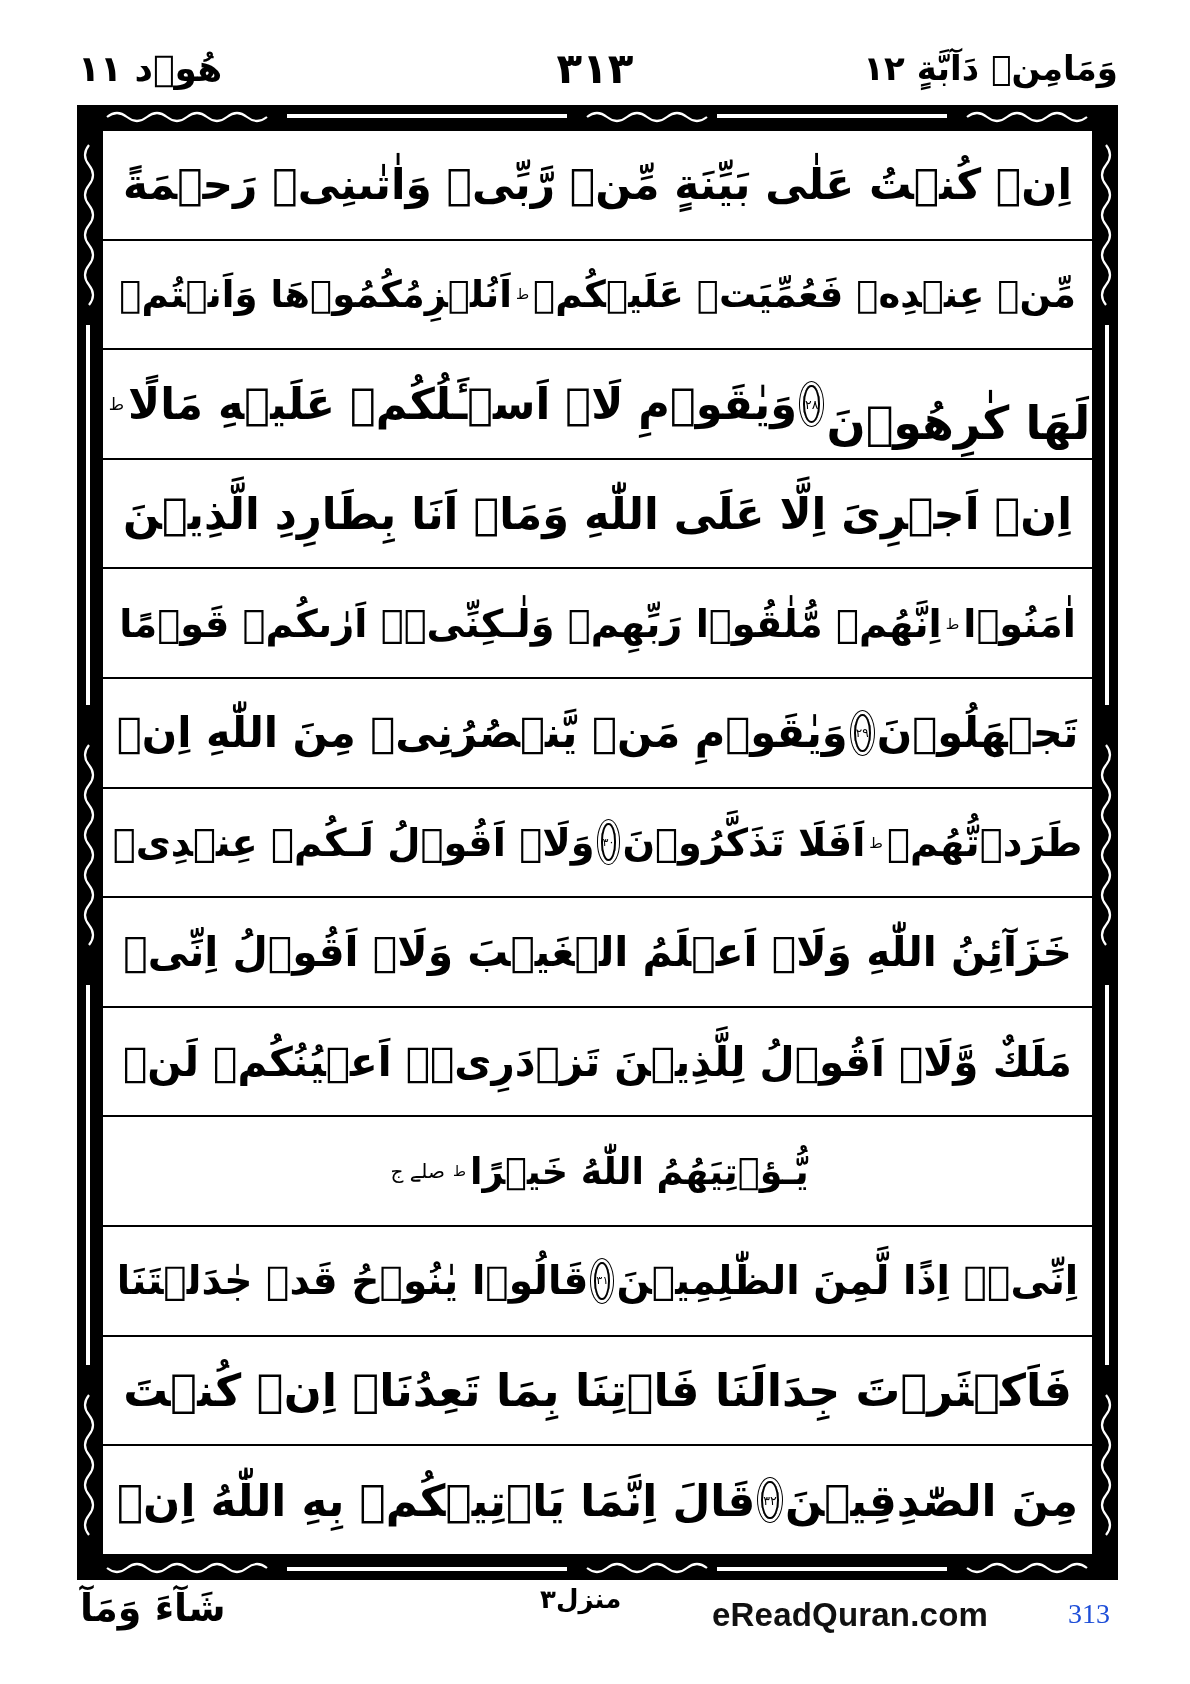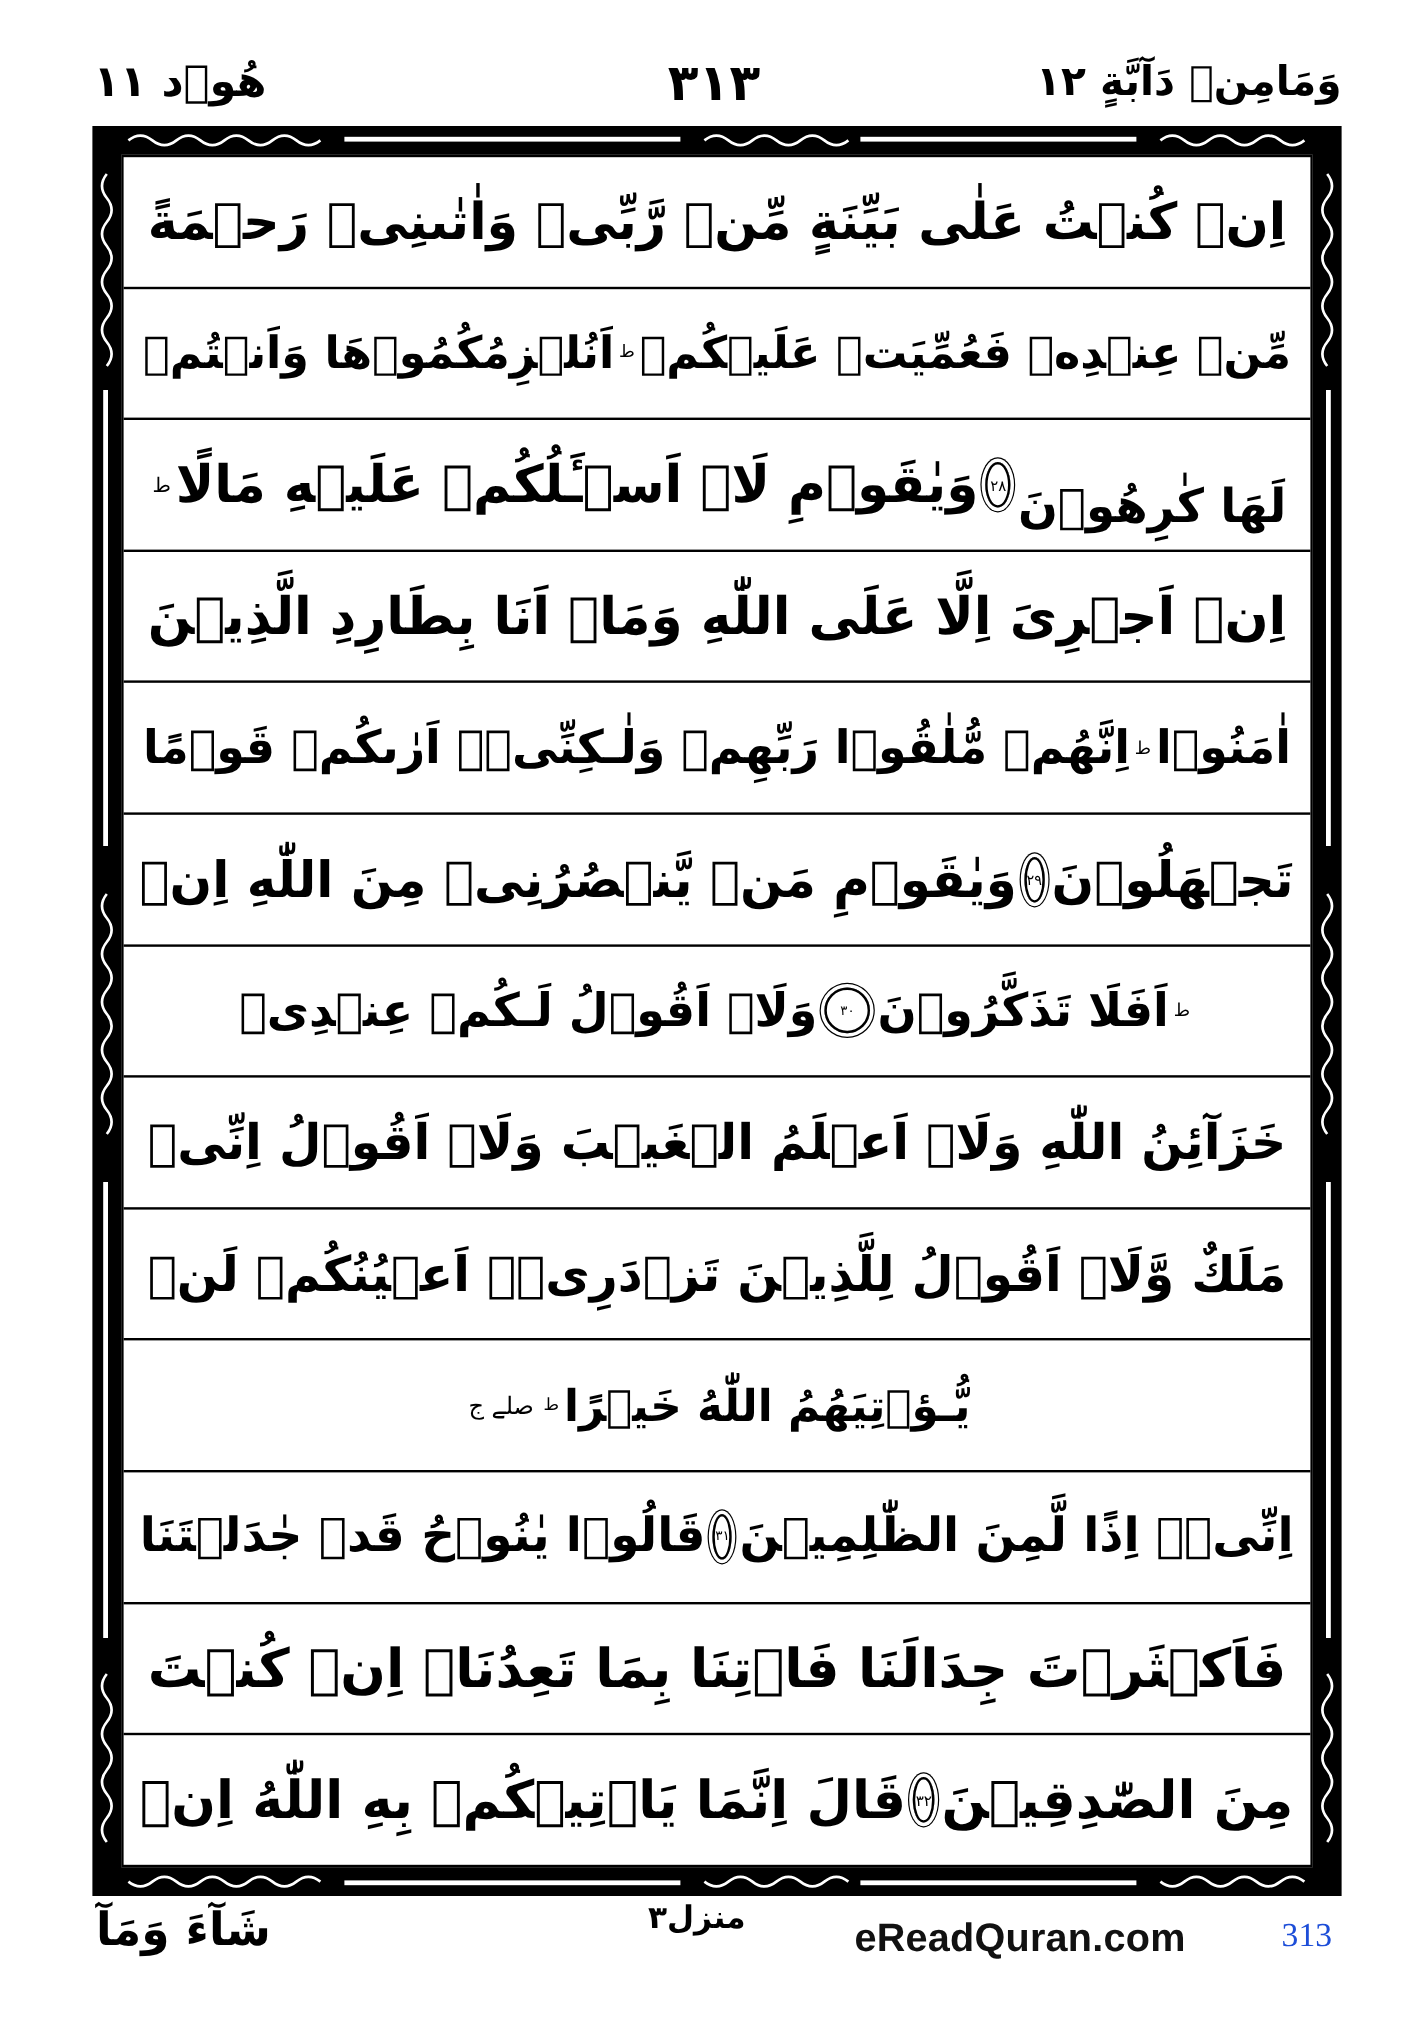--- a/index.html
+++ b/index.html
@@ -84,39 +84,40 @@
     <div class="lines">
       <div class="line">
         <span class="line-text" style="font-size: 42.3531px;">اِنۡ كُنۡتُ عَلٰى بَيِّنَةٍ مِّنۡ رَّبِّىۡ وَاٰتٰىنِىۡ رَحۡمَةً</span>
       </div>
       <div class="line">
         <span class="line-text" style="font-size: 37.0741px;">مِّنۡ عِنۡدِهٖ فَعُمِّيَتۡ عَلَيۡكُمۡ</span>
         <span class="waqf" style="font-size: 14.2593px;">ط</span>
         <span class="line-text" style="font-size: 37.0741px;">اَنُلۡزِمُكُمُوۡهَا وَاَنۡتُمۡ</span>
       </div>
       <div class="line">
-        <span class="line-text" style="font-size: 39px; margin-top: 37px;">لَهَا كٰرِهُوۡنَ</span>
+        <span class="line-text" style="font-size: 46px; margin-top: 37px;">لَهَا كٰرِهُوۡنَ</span>
         <span class="ayah-mark" style="font-size: 12.4537px;">۲۸</span>
         <span class="line-text" style="font-size: 43.1729px;">وَيٰقَوۡمِ لَاۤ اَسۡـَٔلُكُمۡ عَلَيۡهِ مَالًا</span>
         <span class="waqf" style="font-size: 16.605px;">ط</span>
       </div>
       <div class="line">
         <span class="line-text" style="font-size: 43.1311px;">اِنۡ اَجۡرِىَ اِلَّا عَلَى اللّٰهِ وَمَاۤ اَنَا بِطَارِدِ الَّذِيۡنَ</span>
       </div>
       <div class="line">
         <span class="line-text" style="font-size: 38.2835px;">اٰمَنُوۡا</span>
         <span class="waqf" style="font-size: 14.7244px;">ط</span>
         <span class="line-text" style="font-size: 38.2835px;">اِنَّهُمۡ مُّلٰقُوۡا رَبِّهِمۡ وَلٰـكِنِّىۡۤ اَرٰٮكُمۡ قَوۡمًا</span>
       </div>
       <div class="line">
         <span class="line-text" style="font-size: 41.6302px;">تَجۡهَلُوۡنَ</span>
         <span class="ayah-mark" style="font-size: 12.0087px;">۲۹</span>
         <span class="line-text" style="font-size: 41.6302px;">وَيٰقَوۡمِ مَنۡ يَّنۡصُرُنِىۡ مِنَ اللّٰهِ اِنۡ</span>
       </div>
       <div class="line">
+        <span class="line-text" style="font-size: 38.3448px;">طَرَدۡتُّهُمۡ</span>
         <span class="waqf" style="font-size: 14.748px;">ط</span>
         <span class="line-text" style="font-size: 38.3448px;">اَفَلَا تَذَكَّرُوۡنَ</span>
         <span class="ayah-mark" style="font-size: 11.061px;">۳۰</span>
         <span class="line-text" style="font-size: 38.3448px;">وَلَاۤ اَقُوۡلُ لَـكُمۡ عِنۡدِىۡ</span>
       </div>
       <div class="line">
         <span class="line-text" style="font-size: 40.8103px;">خَزَآئِنُ اللّٰهِ وَلَاۤ اَعۡلَمُ الۡغَيۡبَ وَلَاۤ اَقُوۡلُ اِنِّىۡ</span>
       </div>
       <div class="line">
         <span class="line-text" style="font-size: 40.5042px;">مَلَكٌ وَّلَاۤ اَقُوۡلُ لِلَّذِيۡنَ تَزۡدَرِىۡۤ اَعۡيُنُكُمۡ لَنۡ</span>

